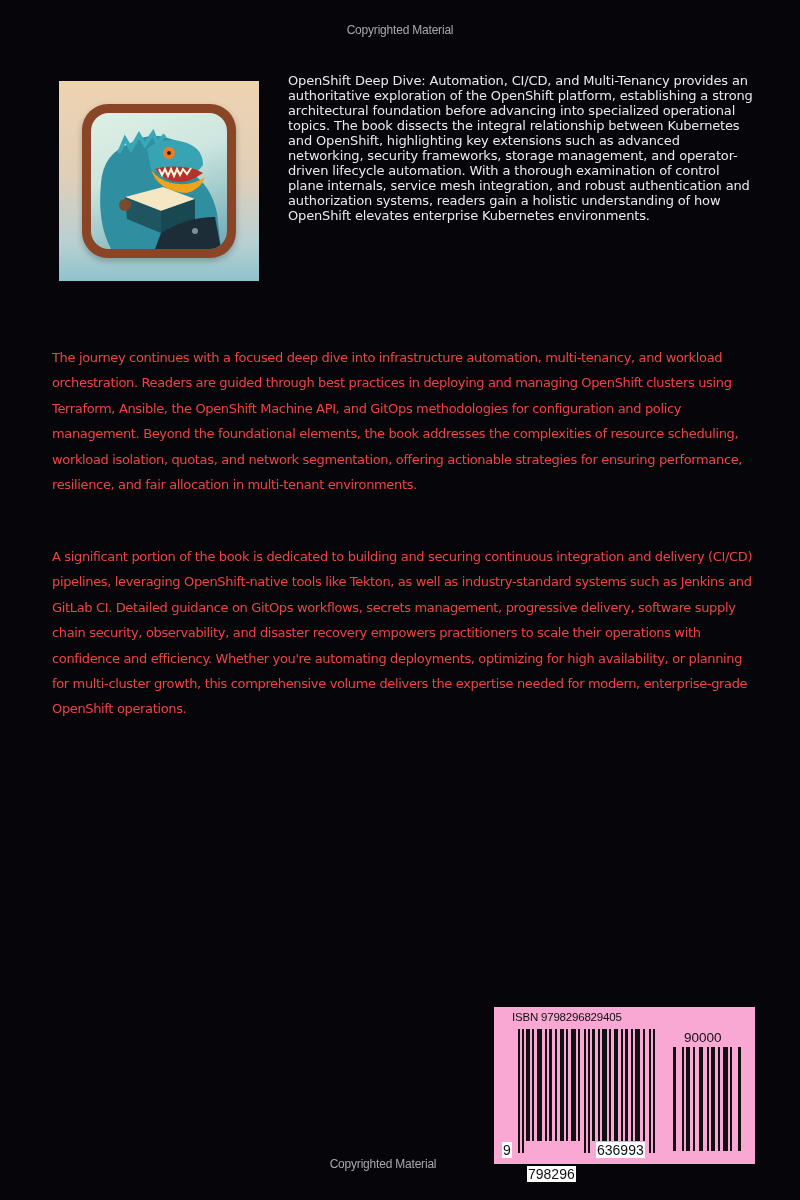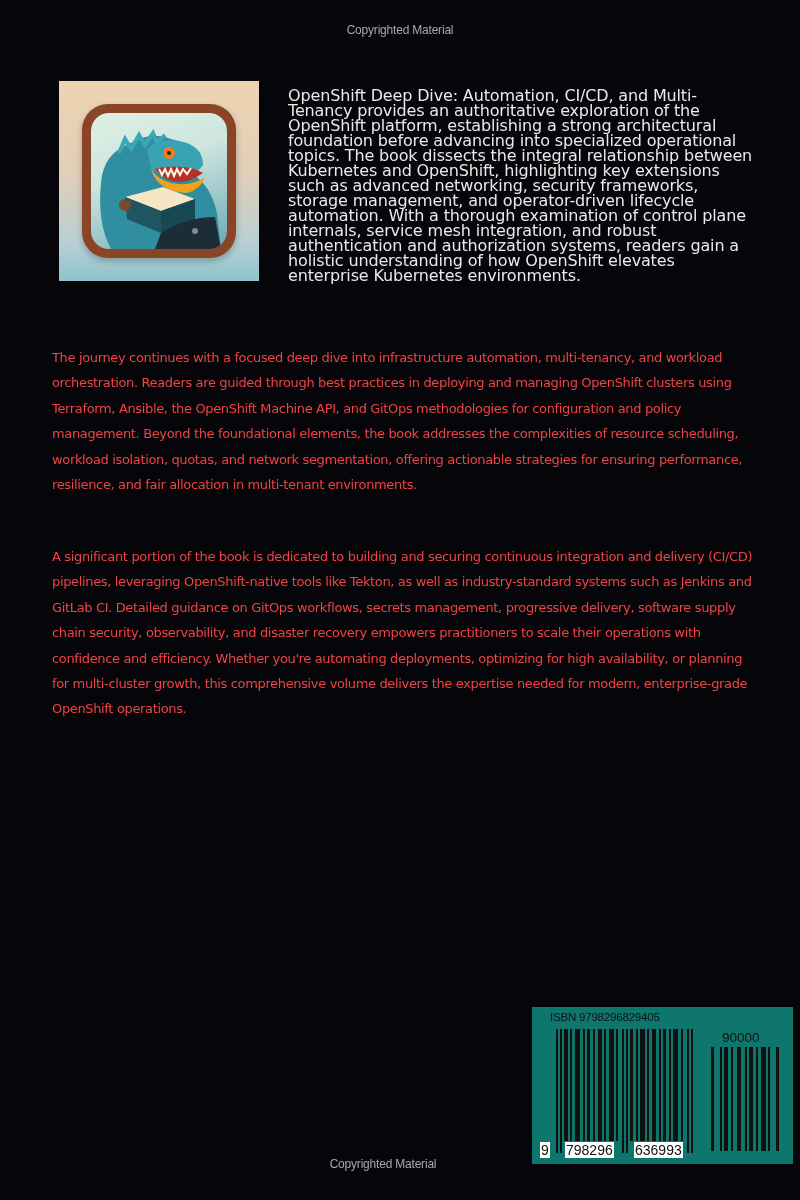--- a/index.html
+++ b/index.html
@@ -31,35 +31,35 @@
     }
     .cover-art .inner {
       position: absolute; left: 9px; top: 9px; right: 9px; bottom: 9px;
       border-radius: 18px;
       background: linear-gradient(160deg, #dff0e4 0%, #cde6df 40%, #6aa8b4 100%);
       overflow: hidden;
     }
     .cover-art svg { position: absolute; left: 0; top: 0; width: 100%; height: 100%; }
 
     .blurb {
-      position: absolute; left: 288px; top: 88px; width: 470px;
-      font-size: 16px; line-height: 15px; color: #eaeaea;
+      position: absolute; left: 288px; top: 73px; width: 470px;
+      font-size: 13px; line-height: 15px; color: #eaeaea;
       letter-spacing: -0.15px;
     }
     .para {
       position: absolute; left: 52px; width: 710px;
       font-size: 13px; line-height: 25.4px; color: #ef4444;
       letter-spacing: -0.35px;
     }
     .para.p1 { top: 345px; }
     .para.p2 { top: 544px; }
 
     .barcode-box {
-      position: absolute; left: 532px; top: 1007px; width: 261px; height: 157px;
-      background: #0f766e;
+      position: absolute; left: 494px; top: 1007px; width: 261px; height: 157px;
+      background: #f9a8d4;
     }
     .isbn-label {
       position: absolute; left: 18px; top: 4px;
       font-family: "Liberation Sans", sans-serif; font-size: 11.5px; color: #111;
       letter-spacing: -0.2px;
     }
     .bars-main {
       position: absolute; left: 24px; top: 22px; width: 140px; height: 124px;
     }
     .bars-addon {
@@ -68,21 +68,21 @@
     .addon-label {
       position: absolute; left: 190px; top: 23px;
       font-family: "Liberation Sans", sans-serif; font-size: 13.5px; color: #111;
     }
     .digits {
       position: absolute; top: 135px;
       font-family: "Liberation Sans", sans-serif; font-size: 14px; color: #111;
       background: #fff; line-height: 16px; padding: 0 1px;
     }
     .digits.d1 { left: 8px; }
-    .digits.d2 { left: 33px; }
+    .digits.d2 { left: 33px; margin-top: 24px; }
     .digits.d3 { left: 102px; }
   </style>
 </head>
 <body>
 
 <div class="copyright top">Copyrighted Material</div>
 
 <div class="cover-art">
   <div class="frame">
     <div class="inner">

